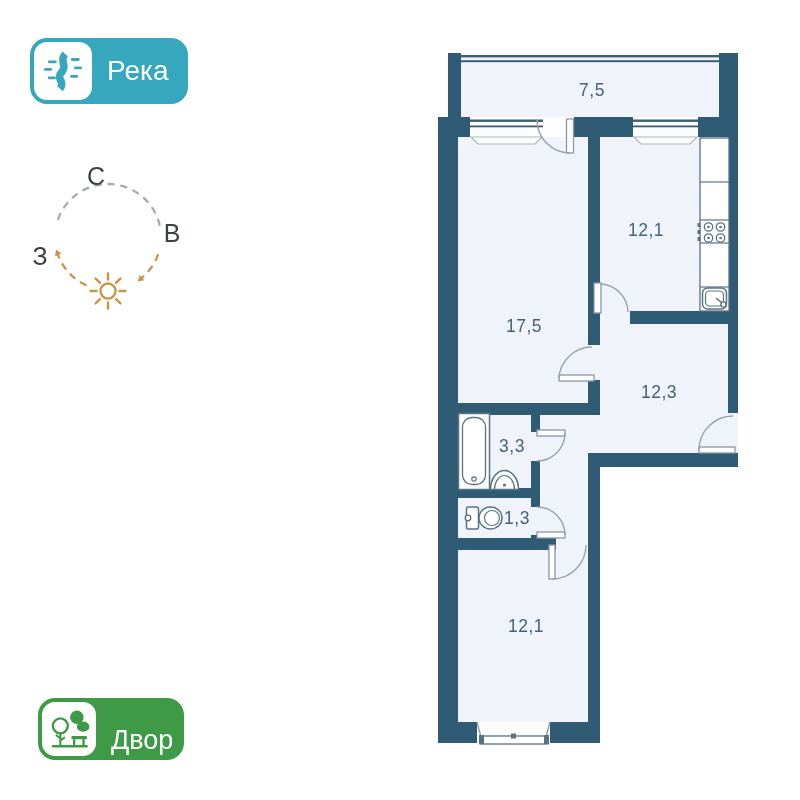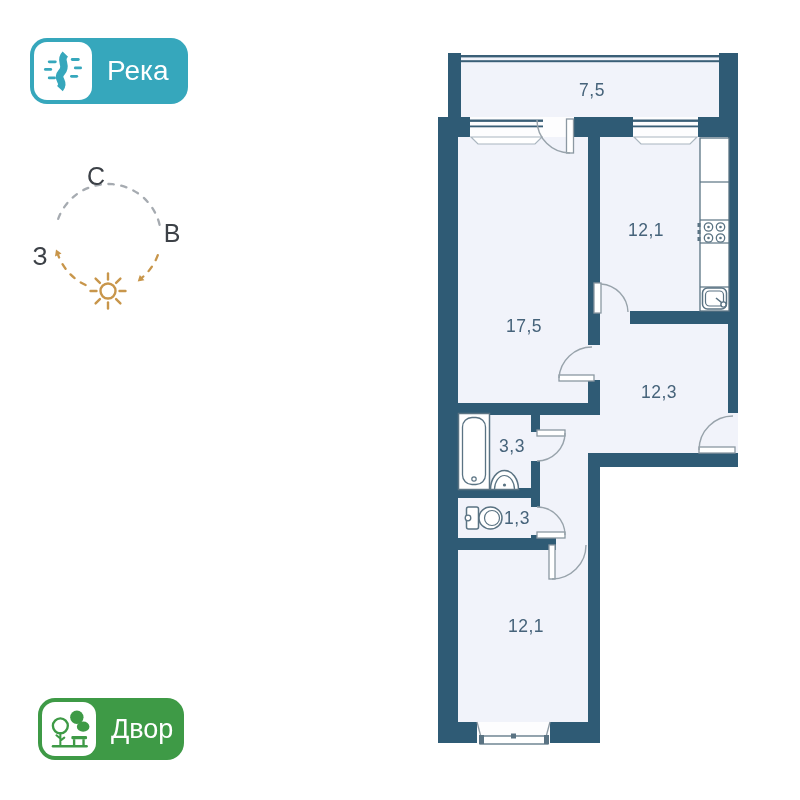--- a/index.html
+++ b/index.html
@@ -26,21 +26,21 @@
   .compass-letter{
     fill:var(--letter);font-size:25px;font-weight:500;text-anchor:middle;
     font-family:"Liberation Sans", sans-serif;
   }
   .sun{stroke:var(--accent_orange);stroke-width:2.4;fill:#ffffff;stroke-linecap:round;}
   .badge{
     position:absolute;display:flex;align-items:center;color:#fff;
     border-radius:17px;font-weight:500;padding:4px;box-sizing:border-box;
   }
   .badge-river{left:30px;top:38px;width:158px;height:66px;background:var(--river_badge);font-size:28px;}
-  .badge-yard{left:38px;top:698px;width:146px;height:62px;background:var(--yard_badge);font-size:27px;}
+  .badge-yard{left:38px;top:698px;width:146px;height:62px;background:var(--yard_badge);font-size:27px;align-items:flex-end;}
   .badge .tile{
     background:#fff;border-radius:13px;flex:0 0 auto;
     display:flex;align-items:center;justify-content:center;
   }
   .badge-river .tile{width:58px;height:58px;}
   .badge-yard .tile{width:54px;height:54px;}
   .badge .lbl{margin-left:15px;}
 </style>
 </head>
 <body>

